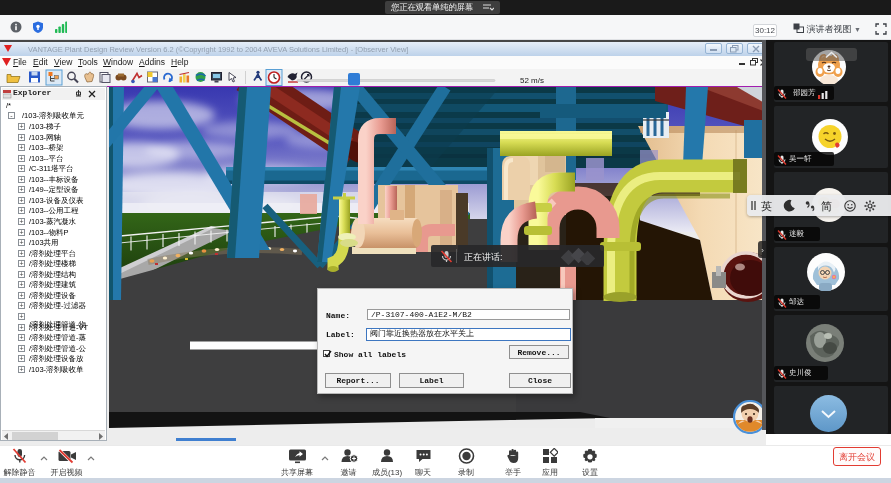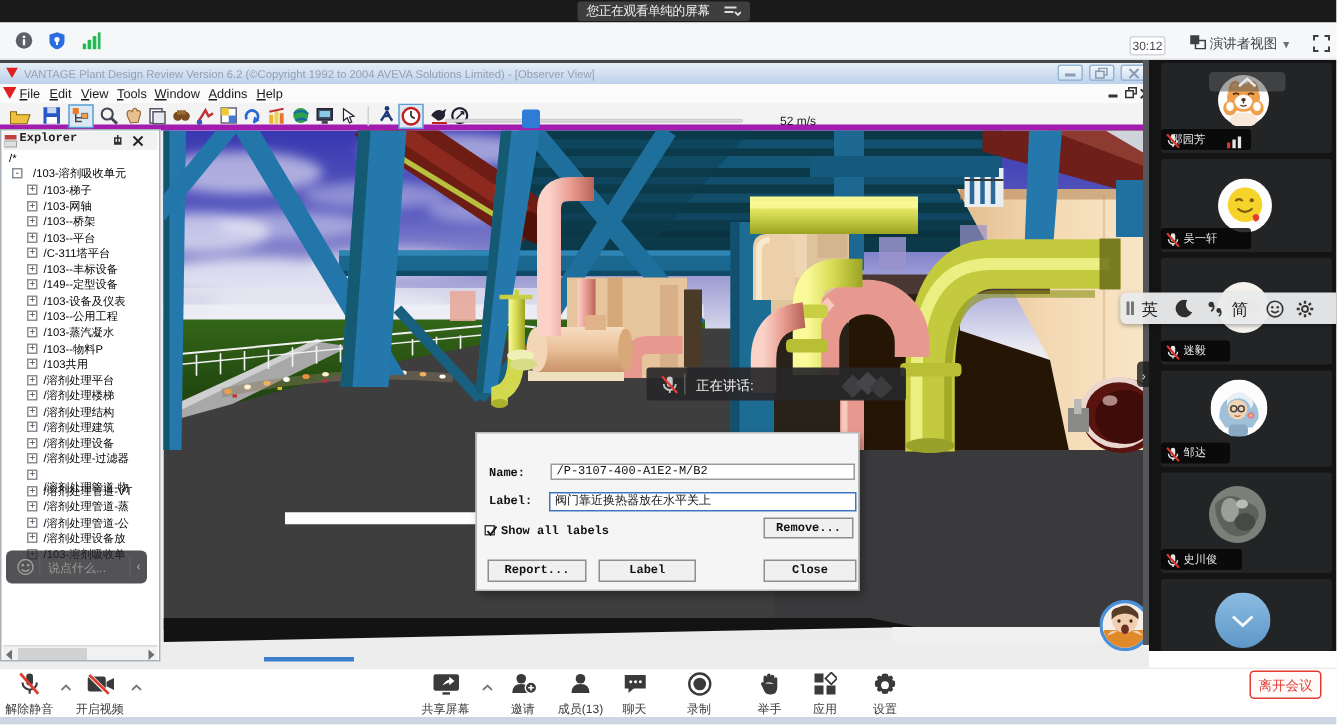--- a/index.html
+++ b/index.html
@@ -12,21 +12,21 @@
 #topbar{left:0;top:15px;width:891px;height:25px;background:#f6f7f8;border-bottom:1px solid #e0e2e5}
 .tbicon{top:21px;width:12px;height:12px}
 #timer{left:753px;top:24px;width:24px;height:13px;border:1px solid #d3d6da;border-radius:2px;background:#fff;color:#44484e;font-size:8px;line-height:12px;text-align:center}
 #viewbtn{left:793px;top:23px;color:#3c4046;font-size:9px}
 
 #app{left:0;top:40px;width:766px;height:405px;background:#ececec}
 #titlebar{left:0;top:0;width:766px;height:16px;background:linear-gradient(#e6eef8,#bdd2ea);border-top:2px solid #474747;color:#93a0b0;font-size:7.5px;line-height:15px}
 #menubar{left:0;top:16px;width:766px;height:13px;background:#fbfbfb;color:#1a1a1a;font-size:8.5px}
 .mi{position:absolute;top:1px}
 .mi u{text-decoration:underline}
-#toolbar{left:0;top:29px;width:766px;height:18px;background:#f3f3f3;border-bottom:4px solid #a21caf}
+#toolbar{left:0;top:29px;width:766px;height:18px;background:#f3f3f3;border-bottom:1px solid #a21caf}
 
 #explorer{left:0;top:46px;width:107px;height:355px;background:#fff;border:1px solid #a8b0b8;font-size:7.5px;color:#000}
 #exphead{position:absolute;left:1px;top:1px;width:103px;height:12px;background:#f1f1f1;font-family:"Liberation Mono",monospace;font-size:8px;font-weight:bold;color:#222}
 .trow{position:absolute;left:0;height:10px;white-space:nowrap}
 .pbox{position:absolute;width:7px;height:7px;border:1px solid #898f96;background:#fff;font-size:7px;line-height:5px;text-align:center;color:#444}
 
 #status{left:0;top:388px;width:766px;height:17px;background:#ededed}
 
 #scene{left:109px;top:47px;width:657px;height:341px}
 
@@ -78,21 +78,21 @@
     </svg>
 <div class="abs" id="timer">30:12</div>
 <div class="abs" id="viewbtn"><svg width="11" height="10" style="vertical-align:-1px">
         <rect x="0.5" y="0.5" width="6" height="6" fill="#3c4046"></rect>
         <rect x="4" y="4" width="6.5" height="5.5" fill="none" stroke="#3c4046"></rect>
       </svg> 演讲者视图 <span style="color:#6a6e74;font-size:7px">▼</span></div>
 <svg class="abs" style="left:875px;top:23px" width="12" height="12">
       <path d="M1 4V1h3M8 1h3v3M11 8v3H8M4 11H1V8" stroke="#3c4046" stroke-width="1.3" fill="none"></path>
     </svg>
 <div class="abs" id="app">
-  <div class="abs" id="titlebar"><span style="margin-left:16px">VANTAGE Plant Design Review Version 6.2  (©Copyright  1992 to 2004  AVEVA Solutions Limited) - [Observer View]</span></div>
+  <div class="abs" id="titlebar"><span style="margin-left:28px">VANTAGE Plant Design Review Version 6.2  (©Copyright  1992 to 2004  AVEVA Solutions Limited) - [Observer View]</span></div>
   <svg class="abs" style="left:4px;top:4.5px" width="8" height="7">
         <path d="M0 0h8L4 7z" fill="#e02020"></path>
       </svg>
   <div class="abs" style="left:705px;top:3px;width:58px;height:11px">
     <div style="position:absolute;left:0;width:17px;height:11px;background:linear-gradient(#f4f8fc,#cfdff2);border:1px solid #96b4d4;border-radius:2px"></div>
     <div style="position:absolute;left:21px;width:17px;height:11px;background:linear-gradient(#f4f8fc,#cfdff2);border:1px solid #96b4d4;border-radius:2px"></div>
     <div style="position:absolute;left:42px;width:17px;height:11px;background:linear-gradient(#f4f8fc,#cfdff2);border:1px solid #96b4d4;border-radius:2px"></div>
     <div style="position:absolute;left:5px;top:6px;width:7px;height:2px;background:#8a9cb4"></div>
     <svg style="position:absolute;left:25px;top:2px" width="9" height="8">
           <rect x="2.5" y="0.5" width="5.5" height="4.5" fill="none" stroke="#8a9cb4"></rect>
@@ -493,32 +493,20 @@
         </svg>
 <div style="position:absolute;left:25px;top:4px;width:1px;height:14px;background:#5a5a5a"></div>
 <span style="position:absolute;left:33px;top:6px">正在讲话:</span>
 <g></g>
 <svg style="position:absolute;left:130px;top:3px" width="38" height="17">
 <rect x="2" y="4" width="11" height="11" fill="#3f3f42" transform="rotate(45 7.5 9.5)"></rect>
 <rect x="12" y="2" width="11" height="11" fill="#46464a" transform="rotate(45 17.5 7.5)"></rect>
 <rect x="21" y="5" width="11" height="11" fill="#3c3c3f" transform="rotate(45 26.5 10.5)"></rect>
 </svg>
 </div>
-  <div class="abs" id="chat">
-<svg style="position:absolute;left:7px;top:5px" width="12" height="12">
-          <circle cx="6" cy="6" r="5" stroke="#9a9a9a" stroke-width="1" fill="none"></circle>
-          <circle cx="4.2" cy="4.8" r="0.9" fill="#9a9a9a"></circle>
-          <circle cx="7.8" cy="4.8" r="0.9" fill="#9a9a9a"></circle>
-          <path d="M3.5 7.5a3 3 0 0 0 5 0" stroke="#9a9a9a" stroke-width="1" fill="none"></path>
-        </svg>
-<div style="position:absolute;left:22px;top:4px;width:1px;height:14px;background:#5c5c5c"></div>
-<span style="position:absolute;left:28px;top:6px">说点什么...</span>
-<div style="position:absolute;left:82px;top:4px;width:1px;height:14px;background:#5c5c5c"></div>
-<span style="position:absolute;left:87px;top:6px;color:#b0b0b0">‹</span>
-</div>
   <div class="abs" id="dlg">
 <div style="position:absolute;left:8px;top:22px;font-size:8px;font-weight:bold;color:#111">Name:</div>
 <div class="dfield" style="top:20px">/P-3107-400-A1E2-M/B2</div>
 <div style="position:absolute;left:8px;top:41px;font-size:8px;font-weight:bold;color:#111">Label:</div>
 <div class="dfield" style="top:38.5px;left:48px;width:205px;height:13px;border:1.4px solid #3d76c0;line-height:10px;font-family:Liberation Sans, sans-serif">阀门靠近换热器放在水平关上</div>
 <div style="position:absolute;left:5px;top:61px;width:7px;height:7px;border:1px solid #444;background:#fff"></div>
 <svg style="position:absolute;left:6px;top:61px" width="8" height="8">
           <path d="M1 4l2 2.5L7 1" stroke="#111" stroke-width="1.3" fill="none"></path>
         </svg>
 <div style="position:absolute;left:16px;top:61px;font-size:8px;font-weight:bold;color:#111">Show all labels</div>
@@ -568,21 +556,21 @@
       </svg>
 <div style="position:absolute;left:32px;top:6px;width:51px;height:13px;background:rgba(90,90,90,.55);border-radius:3px"></div>
 <svg style="position:absolute;left:51px;top:9px" width="13" height="8">
         <path d="M1 6.5 L6.5 1.5 L12 6.5" stroke="#e8e8e8" stroke-width="1.6" fill="none"></path>
       </svg>
 <div class="namebar" style="top:44px;width:60px"><svg style="position:absolute;left:3px;top:2.5px" width="10" height="10">
           <rect x="3.5" y="0.5" width="3" height="5.5" rx="1.5" fill="#e8e8e8"></rect>
           <path d="M2 4.5 a3 3 0 0 0 6 0" stroke="#e8e8e8" stroke-width="1" fill="none"></path>
           <line x1="5" y1="7.5" x2="5" y2="9" stroke="#e8e8e8" stroke-width="1"></line>
           <line x1="1" y1="0.5" x2="9" y2="9.5" stroke="#d8372c" stroke-width="1.4"></line>
-        </svg><span style="margin-left:7px">邵园芳</span></div>
+        </svg><span style="margin-left:19px">邵园芳</span></div>
 <svg style="position:absolute;left:44px;top:48px" width="13" height="9">
         <rect x="0" y="5" width="2.2" height="4" fill="#d8372c"></rect>
         <rect x="3.6" y="3" width="2.2" height="6" fill="#e8e8e8"></rect>
         <rect x="7.2" y="1" width="2.2" height="8" fill="#e8e8e8"></rect>
       </svg>
 </div>
 <div class="tile" style="top:106px;height:62px">
 <svg style="position:absolute;left:38px;top:13px" width="36" height="36">
         <circle cx="18" cy="18" r="18" fill="#fdfdfd"></circle>
 <circle cx="18" cy="17.5" r="11.5" fill="#f6d32a"></circle>

